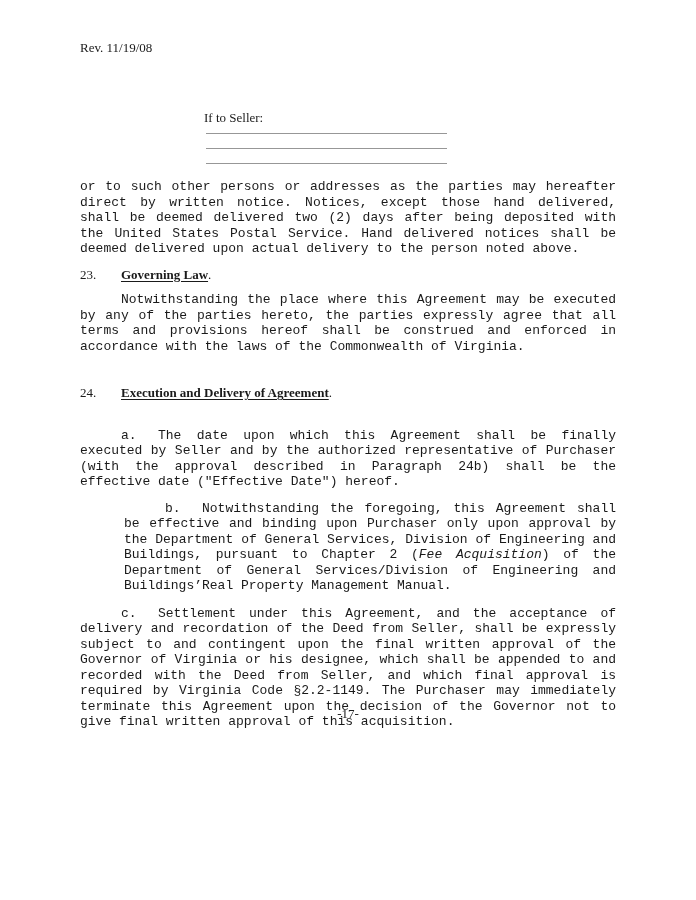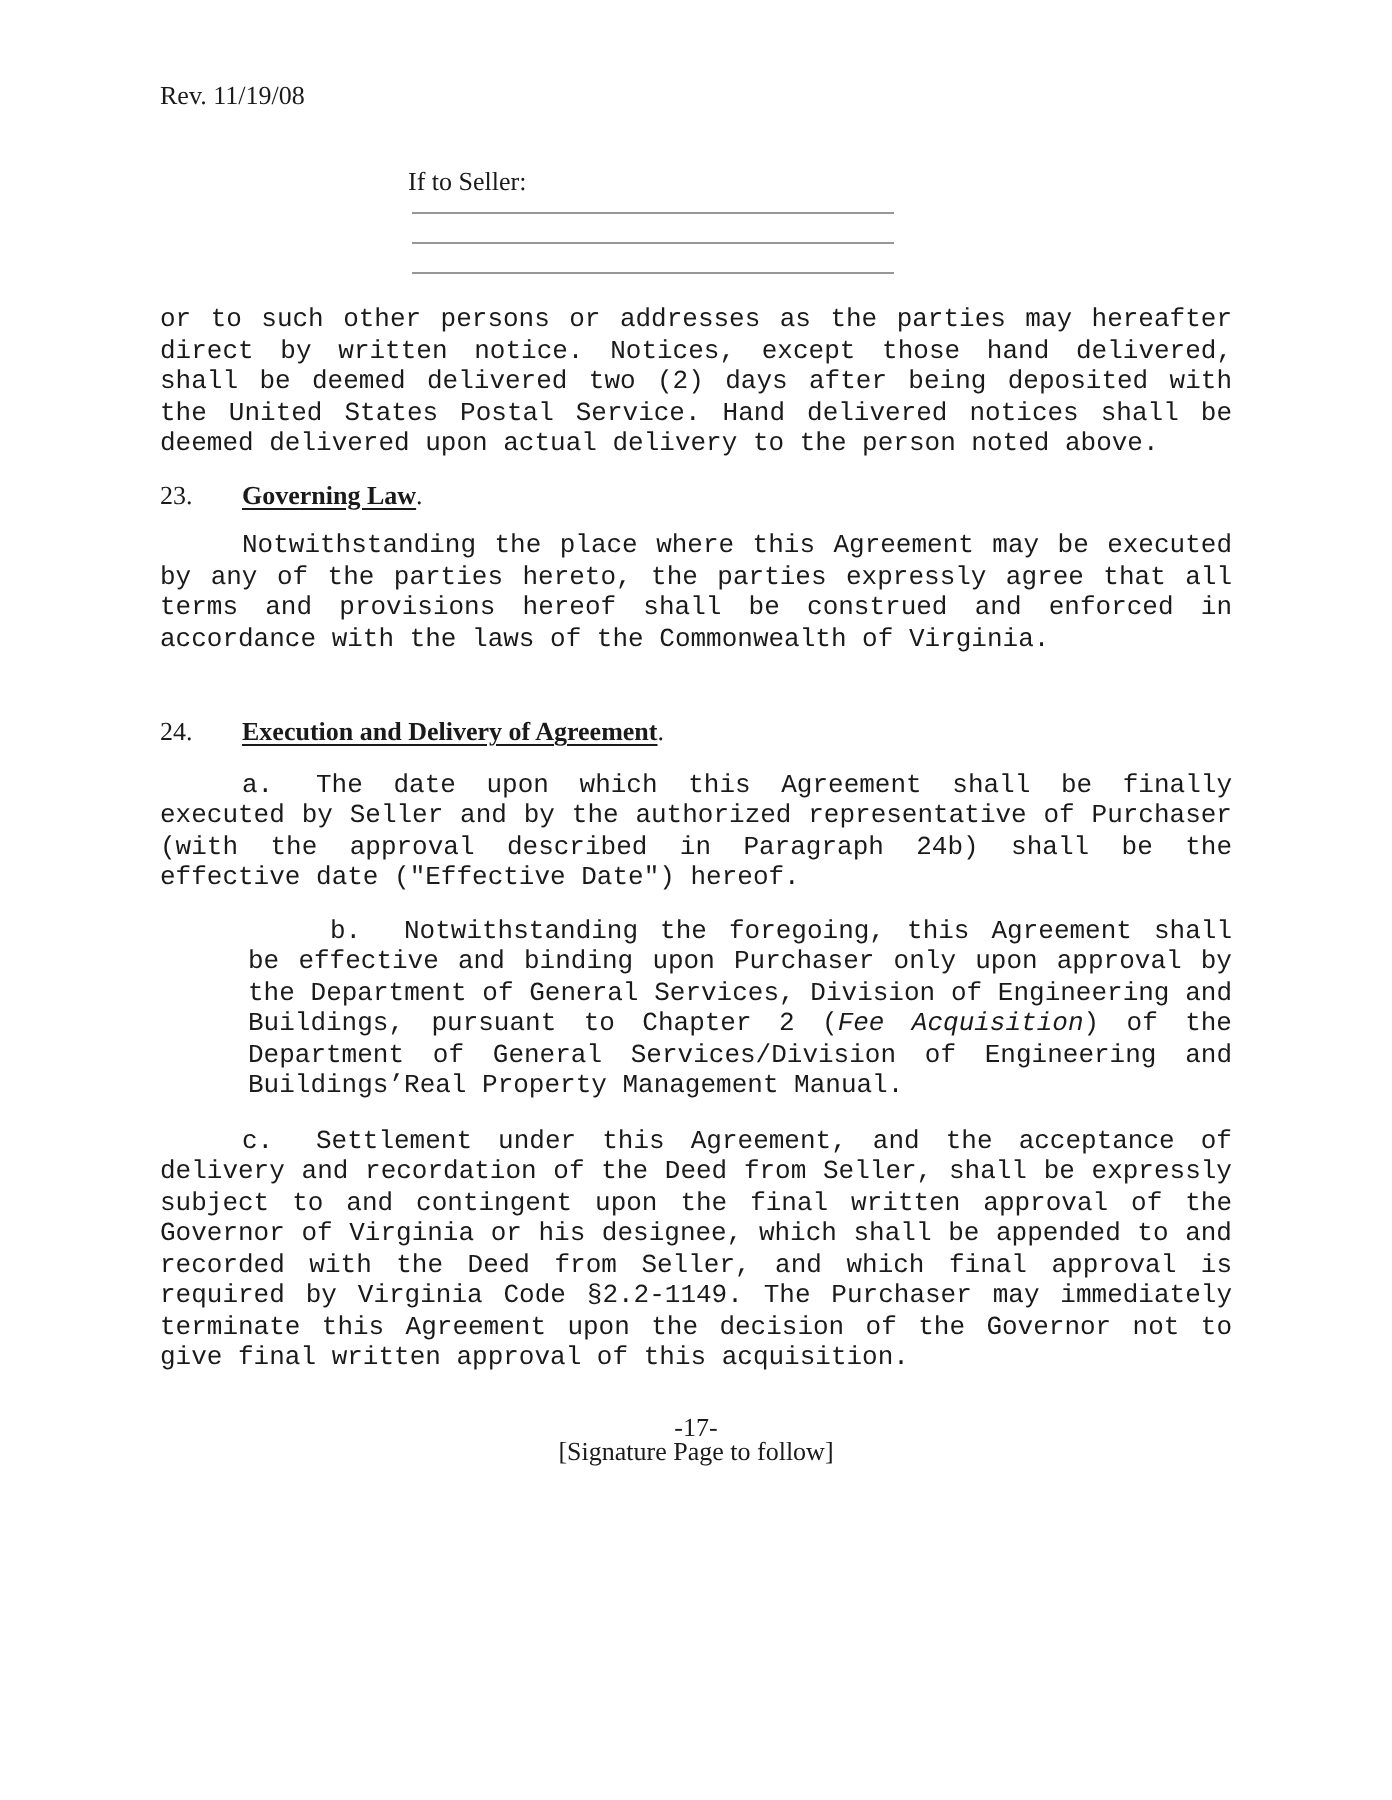--- a/index.html
+++ b/index.html
@@ -11,33 +11,33 @@
     margin: 0 auto;
     background: #ffffff;
     padding: 40px 80px 0 80px;
     font-family: "Liberation Serif", "DejaVu Serif", serif;
     font-size: 13px;
     line-height: 15.5px;
     color: #1a1a1a;
     overflow: hidden;
   }
   .rev { text-align: left; }
-  .notice-label { margin-top: 27px; margin-left: 124px; }
+  .notice-label { margin-top: 54px; margin-left: 124px; }
   .blank-lines { margin-left: 126px; width: 241px; }
   .blank-line { height: 15px; border-bottom: 1px solid #979797; }
   .blank-line:first-child { height: 9px; }
   .para { text-align: justify; font-family: Liberation Mono, monospace; }
   .p-notices { margin-top: 15px; }
   .heading { margin-top: 10px; }
   .h-24 { margin-top: 31px; }
   .sec-num { display: inline-block; width: 41px; }
   .u { text-decoration: underline; text-underline-offset: 2px; font-weight: bold; }
   .indent { text-indent: 41px; }
   .p-23 { margin-top: 10px; }
-  .p-a { margin-top: 11px; }
+  .p-a { margin-top: 27px; }
   .p-b { margin-top: 11px; margin-left: 44px; }
   .p-c { margin-top: 12px; }
   .sub-letter { display: inline-block; width: 37px; text-indent: 0; }
   .signature-note { margin-top: 31px; text-align: center; }
   .page-num {
     position: absolute;
     bottom: 43px;
     left: 0;
     right: 0;
     text-align: center;

